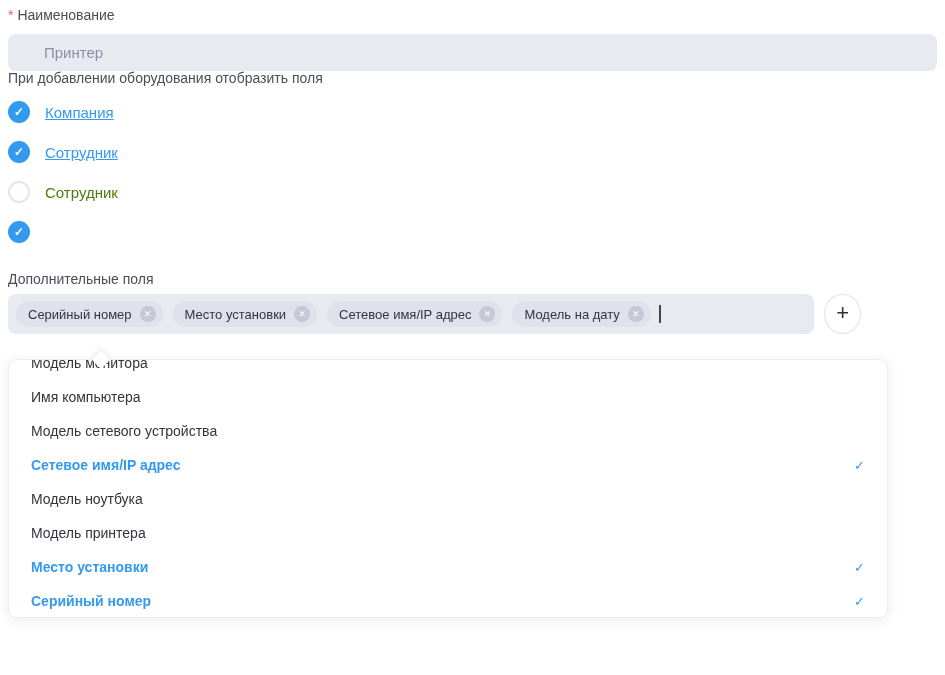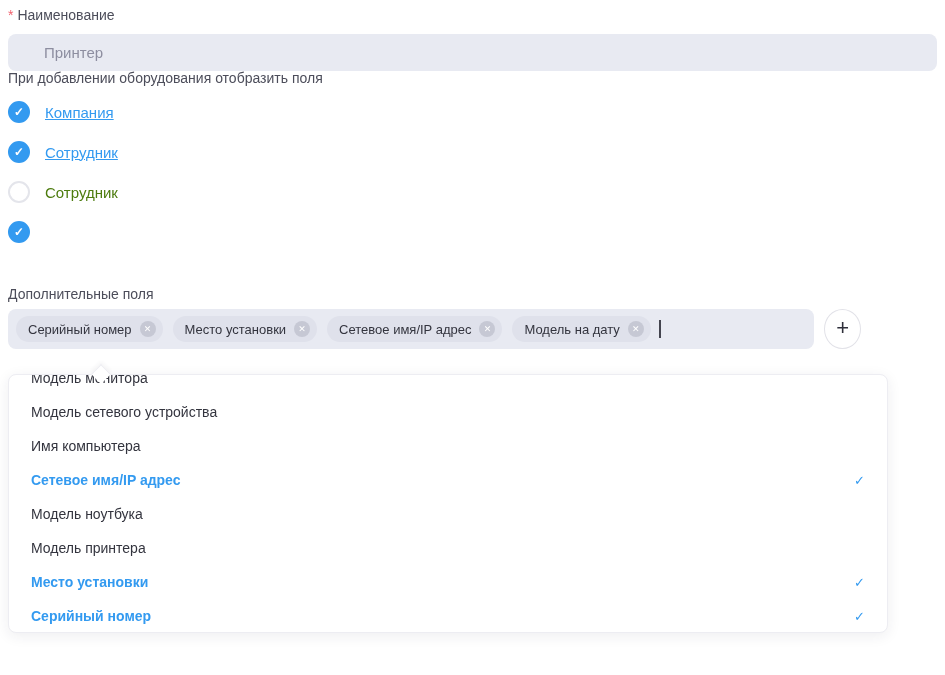--- a/index.html
+++ b/index.html
@@ -33,21 +33,21 @@
     width: 22px; height: 22px; border-radius: 50%;
     background: #fff; border: 2px solid #e4e5eb;
     display: flex; align-items: center; justify-content: center; flex: 0 0 22px;
   }
   .cb .glyph { display: none; color: #fff; font-size: 12px; font-weight: bold; line-height: 1; }
   .opt-row.checked .cb { background: #339af0; border-color: #339af0; }
   .opt-row.checked .cb .glyph { display: block; }
   .opt-label { font-size: 15px; color: #4d7c0f; }
   .opt-row.checked .opt-label { color: #339af0; text-decoration: underline; }
 
-  .add-label { margin-top: 35px; }
+  .add-label { margin-top: 20px; }
 
   
   .tag-row { margin-top: 7px; display: flex; align-items: center; gap: 10px; }
   .tag-field {
     width: 880px; height: 40px; background: #e8eaf2; border-radius: 8px;
     display: flex; align-items: center; padding: 0 8px; cursor: text;
   }
   .tag-list { display: flex; align-items: center; gap: 10px; }
   .tag {
     height: 26px; background: #dfe1eb; border-radius: 13px;
@@ -167,26 +167,26 @@
     <span class="dd-arrow"></span>
     <div class="dropdown">
       <ul class="dd-list">
 
           <li class="dd-item">
             <span>Модель монитора</span>
 
           </li>
 
           <li class="dd-item">
+            <span>Имя компьютера</span>
+
+          </li>
+
+          <li class="dd-item">
             <span>Модель сетевого устройства</span>
-
-          </li>
-
-          <li class="dd-item">
-            <span>Имя компьютера</span>
 
           </li>
 
           <li class="dd-item selected">
             <span>Сетевое имя/IP адрес</span>
             <span class="dd-check">✓</span>
           </li>
 
           <li class="dd-item">
             <span>Модель ноутбука</span>

